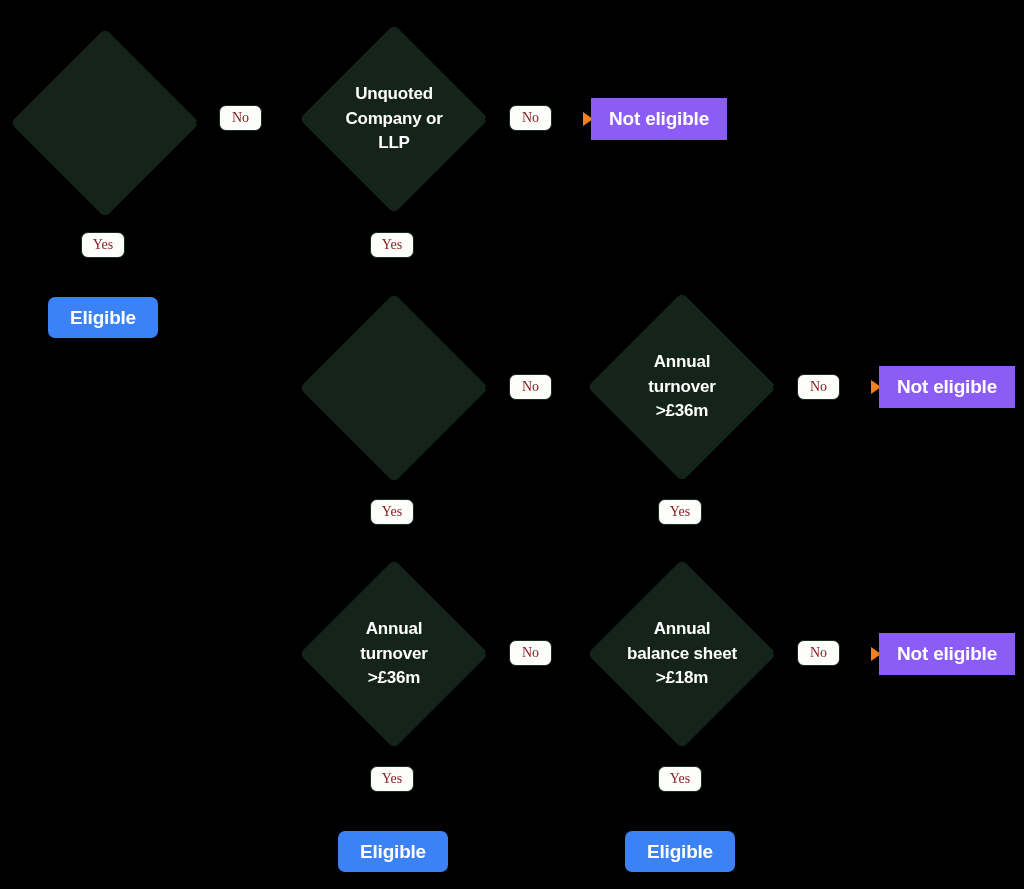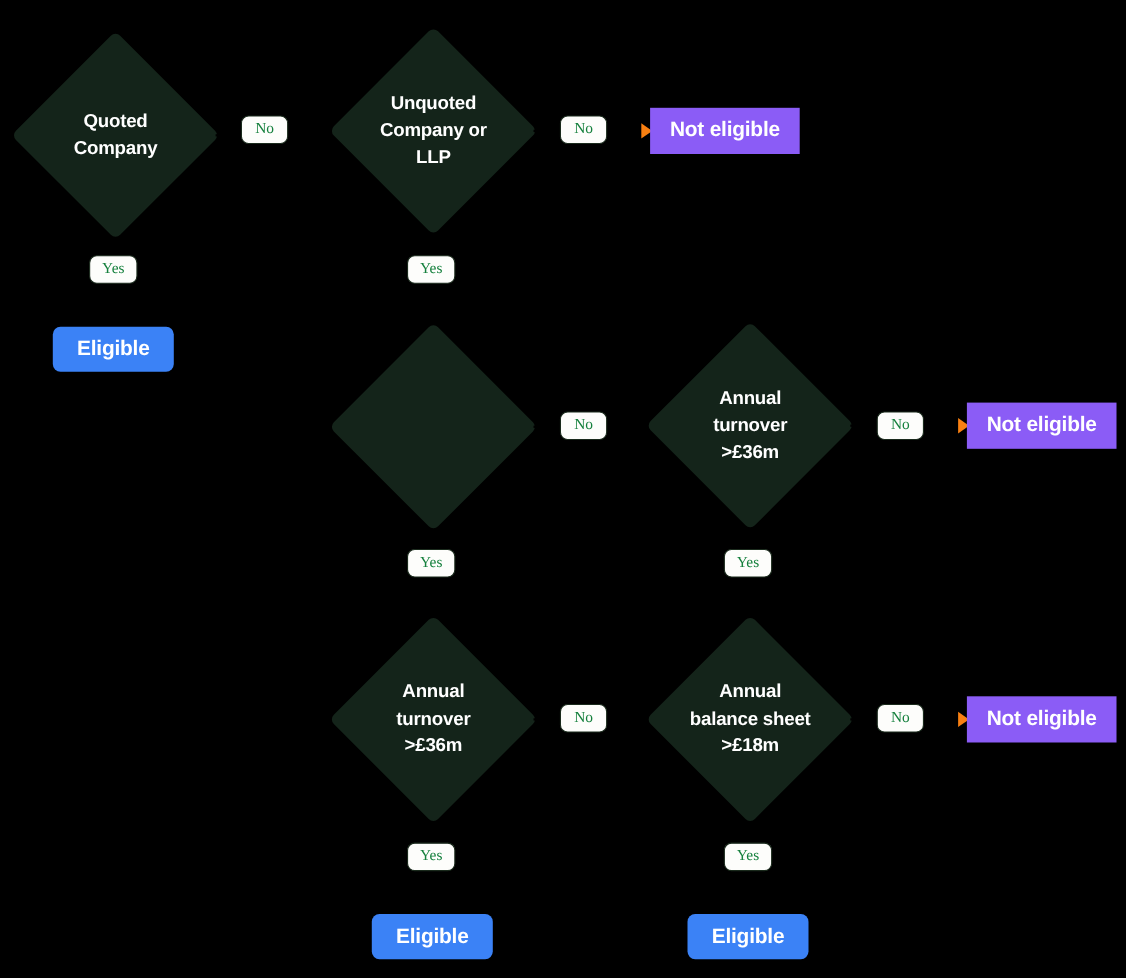--- a/index.html
+++ b/index.html
@@ -41,21 +41,21 @@
     white-space: pre-line;
     pointer-events: none;
   }
 
   
   .edge-label {
     position: absolute;
     background: #fdfdfb;
     border: 1.5px solid #1a2a1c;
     border-radius: 7px;
-    color: #15803d;
+    color: #7f1d1d;
     font-family: "Liberation Serif", serif;
     font-size: 14px;
     line-height: 1;
     display: flex;
     align-items: center;
     justify-content: center;
     box-sizing: border-box;
   }
 
   
@@ -94,22 +94,20 @@
     border-bottom: 7px solid transparent;
     border-left: 10px solid #f98012;
   }
 </style>
 </head>
 <body>
 
 <div id="canvas">
 
   <div class="diamond" style="left:10px; top:28px; width:134px; height:134px; margin-left:28px; margin-top:28px;"></div>
-  <div class="diamond-label" style="left:10px; top:28px; width:190px; height:190px;">Quoted
-Company</div>
 
   <div class="connector" style="left:196px; top:122px; width:103px; height:2px;"></div>
   <div class="edge-label" style="left:219px; top:105px; width:43px; height:26px;">No</div>
 
   <div class="diamond" style="left:299px; top:24px; width:134px; height:134px; margin-left:28px; margin-top:28px;"></div>
   <div class="diamond-label" style="left:299px; top:24px; width:190px; height:190px;">Unquoted
 Company or
 LLP</div>
 
   <div class="connector" style="left:485px; top:118px; width:100px; height:2px;"></div>

